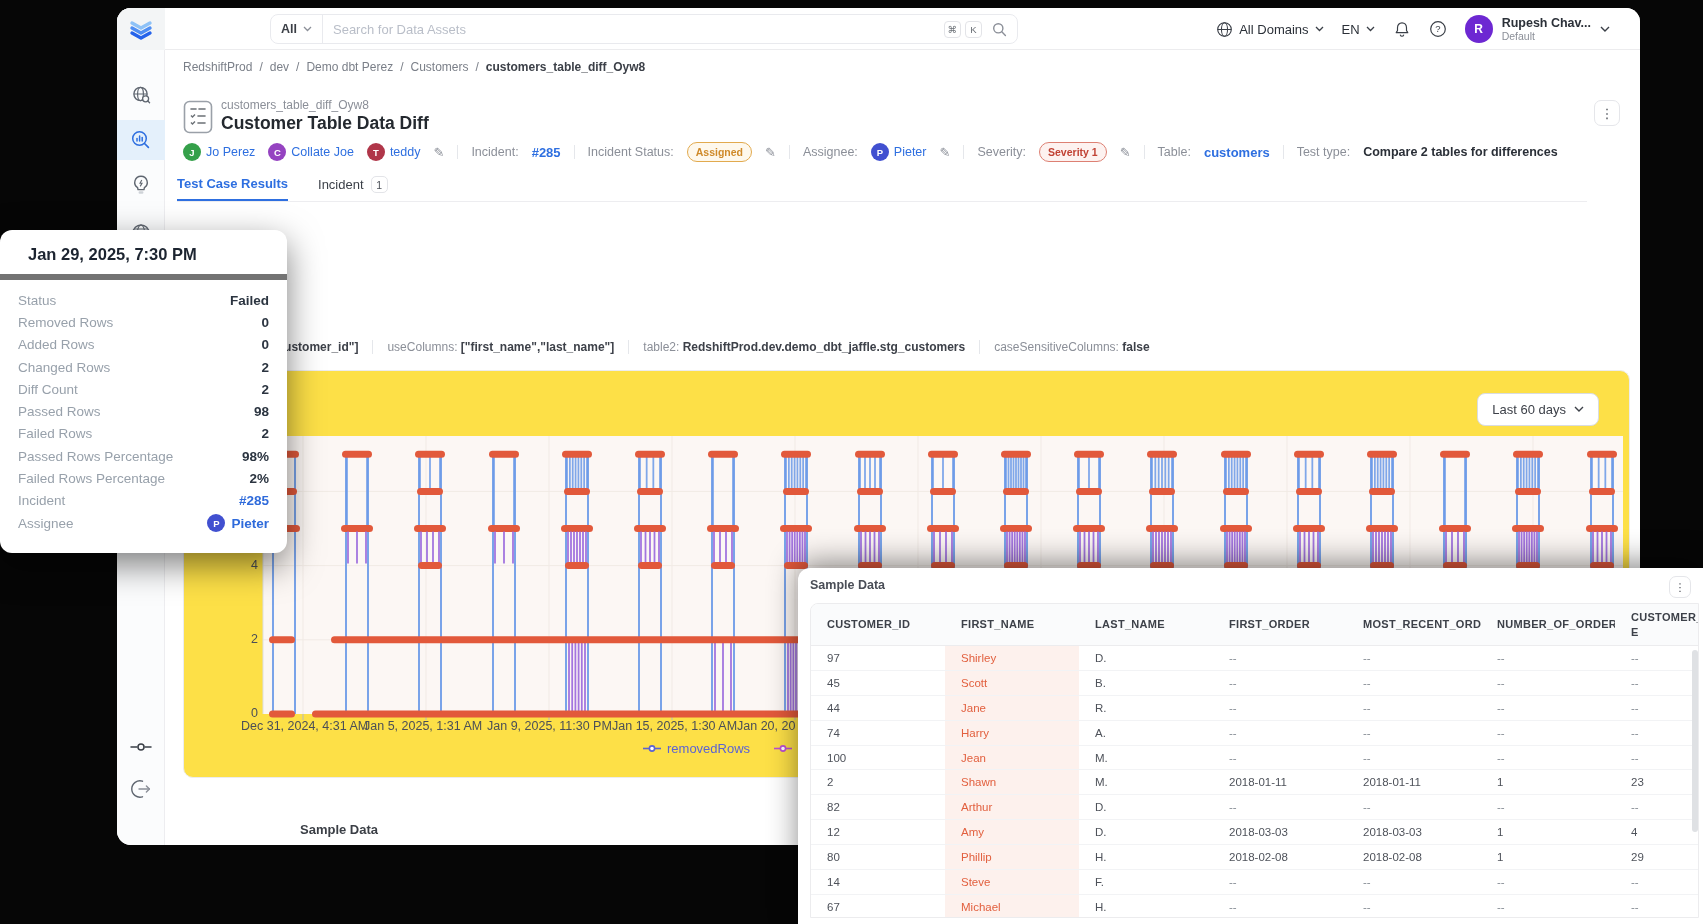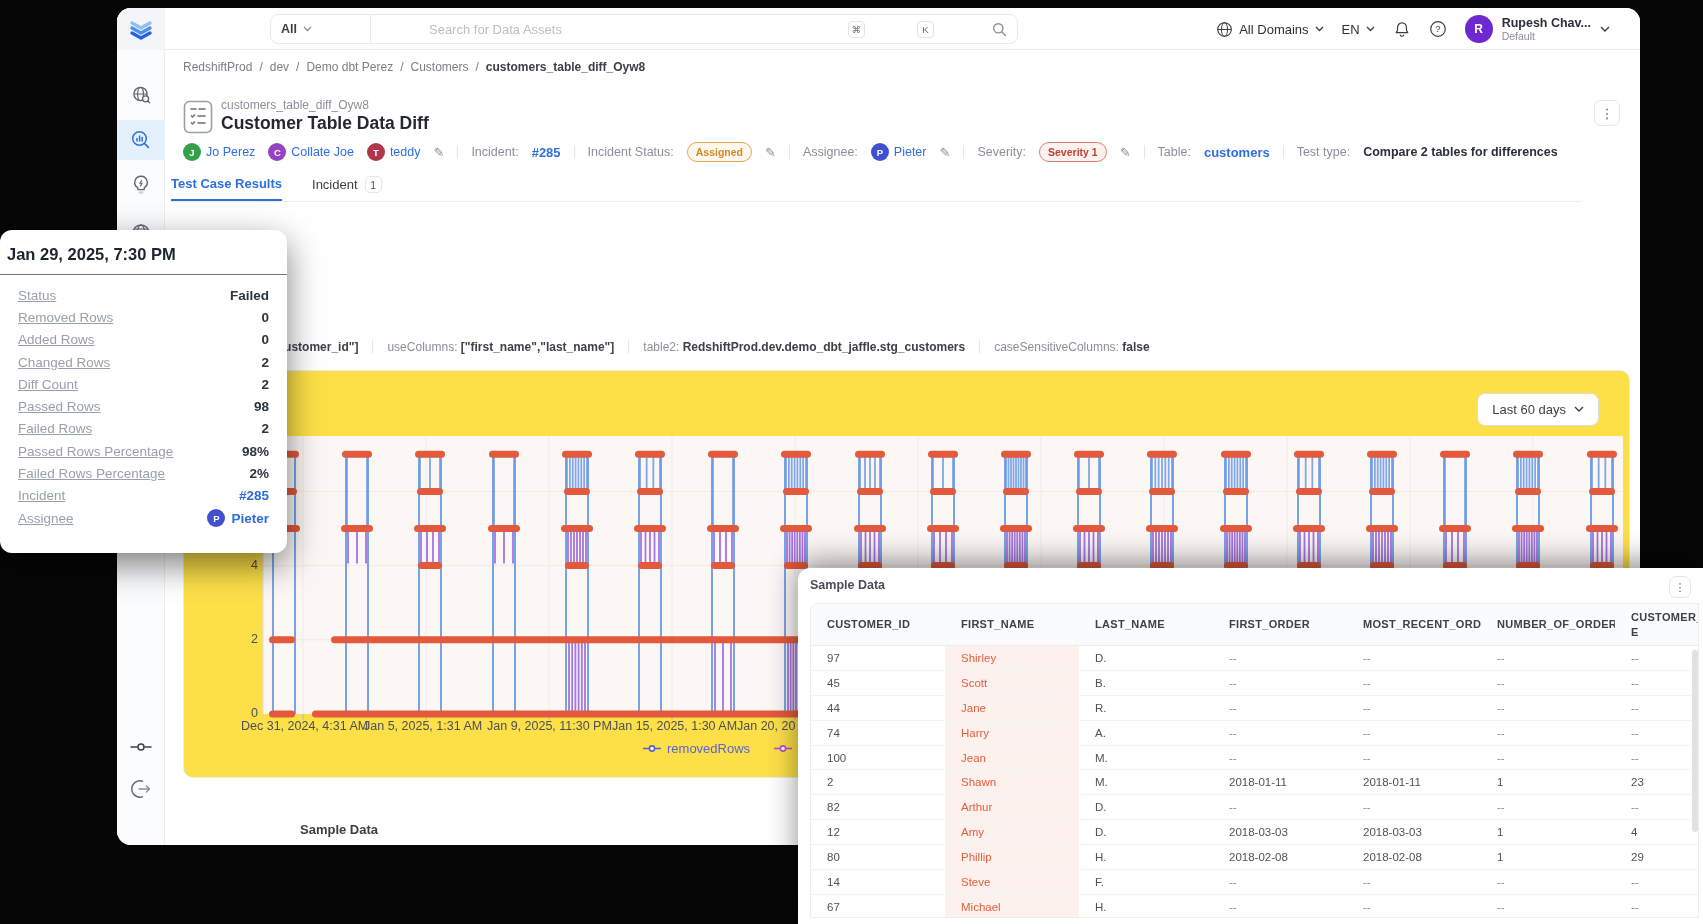--- a/index.html
+++ b/index.html
@@ -9,21 +9,21 @@
   .abs { position:absolute; }
 
   
   #window { left:117px; top:8px; width:1523px; height:837px; background:#fff;
             border-radius:14px; overflow:hidden; z-index:10; }
 
   
   #topbar { left:0; top:0; width:100%; height:42px; background:#fff; border-bottom:1px solid #ececee; }
   #logo-cell { left:0; top:0; width:48px; height:42px; background:#f3f5f6; display:flex; align-items:center; justify-content:center; }
   #searchbox { left:153px; top:6px; width:748px; height:30px; border:1px solid #e9eaee; border-radius:8px;
-               display:flex; align-items:center; background:#fff;gap:48px; }
+               display:flex; align-items:center; background:#fff; }
   #search-scope { display:flex; align-items:center; gap:6px; padding:0 10px; font-size:12.5px; font-weight:700; color:#3b3f46; }
   .vdiv { width:1px; height:29px; background:#e9eaee; }
   #search-input { flex:1; border:0; outline:none; font-size:13px; color:#4b4f57; padding:0 10px;
                   font-family:"Liberation Sans", sans-serif; background:transparent; }
   #search-input::placeholder { color:#b9bec8; }
   .kbd { min-width:17px; height:17px; border:1px solid #e3e4e8; border-radius:4px; font-size:9.5px; color:#6b7076;
          display:flex; align-items:center; justify-content:center; padding:0 3px; background:#fff; }
   #topbar-right { right:30px; top:0; height:42px; display:flex; align-items:center; gap:18px; position:absolute; }
   .nav-item { display:flex; align-items:center; gap:6px; font-size:13px; color:#2b3038; cursor:pointer; }
   #user-avatar { width:28px; height:28px; border-radius:50%; background:#6d28d2; color:#fff; font-size:12px; font-weight:700;
@@ -55,21 +55,21 @@
   .lbl { color:#8b8f98; }
   .val-blue { color:#2e6fe0; font-weight:700; font-size:13px; cursor:pointer; }
   .pill { border-radius:12px; font-size:10.5px; font-weight:700; padding:3px 8px; }
   .pill.assigned { color:#cf8a2a; border:1px solid #e2aa4e; background:#fef8ec; }
   .pill.sev { color:#c14234; border:1px solid #dd8073; background:#fdf2f0; }
   .pencil { color:#8b8f98; font-size:13px; cursor:pointer; }
   .meta-div { width:1px; height:14px; background:#e5e7eb; }
   .strong { color:#2b3038; font-weight:700; }
 
   
-  #tabs { left:54px; top:168px; width:1410px; height:26px; border-bottom:1px solid #ededf0; display:flex; gap:30px; }
+  #tabs { left:60px; top:168px; width:1410px; height:26px; border-bottom:1px solid #ededf0; display:flex; gap:30px; }
   .tab { font-size:13px; padding-bottom:8px; color:#3a3f47; display:flex; gap:7px; align-items:center; cursor:pointer; }
   .tab.active { color:#2e6fe0; font-weight:700; border-bottom:2px solid #2e6fe0; }
   .badge { min-width:17px; height:17px; border:1px solid #e3e4e8; border-radius:5px; font-size:10.5px; color:#4b4f57;
            display:flex; align-items:center; justify-content:center; }
 
   
   #params { left:78px; top:332px; display:flex; align-items:center; gap:14px; font-size:12px; white-space:nowrap; }
   #params .pv { color:#3d4149; font-weight:600; }
 
   
@@ -81,24 +81,24 @@
   .xtick { position:absolute; top:348px; font-size:12.5px; color:#4b4f57; white-space:nowrap; }
   #legend { position:absolute; left:459px; top:370px; display:flex; gap:24px; align-items:center; font-size:13px; }
   .leg-item { display:flex; gap:6px; align-items:center; cursor:pointer; }
 
   
   #sample-heading { left:183px; top:814px; font-size:13px; font-weight:600; color:#3b3f46; z-index:12; }
 
   
   #tooltip { left:0; top:230px; width:287px; height:323px; background:#fff; border-radius:12px; z-index:50;
              box-shadow:0 12px 34px rgba(0,0,0,.5); }
-  #tt-title { padding:15px 7px 10px; font-size:16.5px; font-weight:700; color:#1c2430; border-bottom:1px solid #737373; }
+  #tt-title { padding:15px 28px 10px; font-size:16.5px; font-weight:700; color:#1c2430; border-bottom:6px solid #737373; }
   #tt-rows { padding:9px 18px 0; }
   .tt-row { display:flex; justify-content:space-between; align-items:center; height:22.3px; font-size:13.5px; }
-  .tt-row .l { color:#98a1ab;text-decoration:underline; }
+  .tt-row .l { color:#98a1ab; }
   .tt-row .v { color:#2b3440; font-weight:700; }
   .tt-row .v.blue { color:#2f6bdb; }
   .tt-assignee { display:flex; align-items:center; gap:6px; color:#2f6bdb; font-weight:700; }
 
   
   #panel { left:798px; top:568px; width:905px; height:356px; background:#fff; border-radius:12px 0 0 0; z-index:40;
            box-shadow:0 -6px 30px rgba(0,0,0,.45); }
   #panel-title { position:absolute; left:12px; top:10px; font-size:12.5px; font-weight:600; color:#4a4e57; }
   #panel-kebab { position:absolute; right:12px; top:8px; width:22px; height:22px; font-size:11px; }
   #ptable { position:absolute; left:12px; top:35px; width:889px; height:315px; border:1px solid #ececee;

